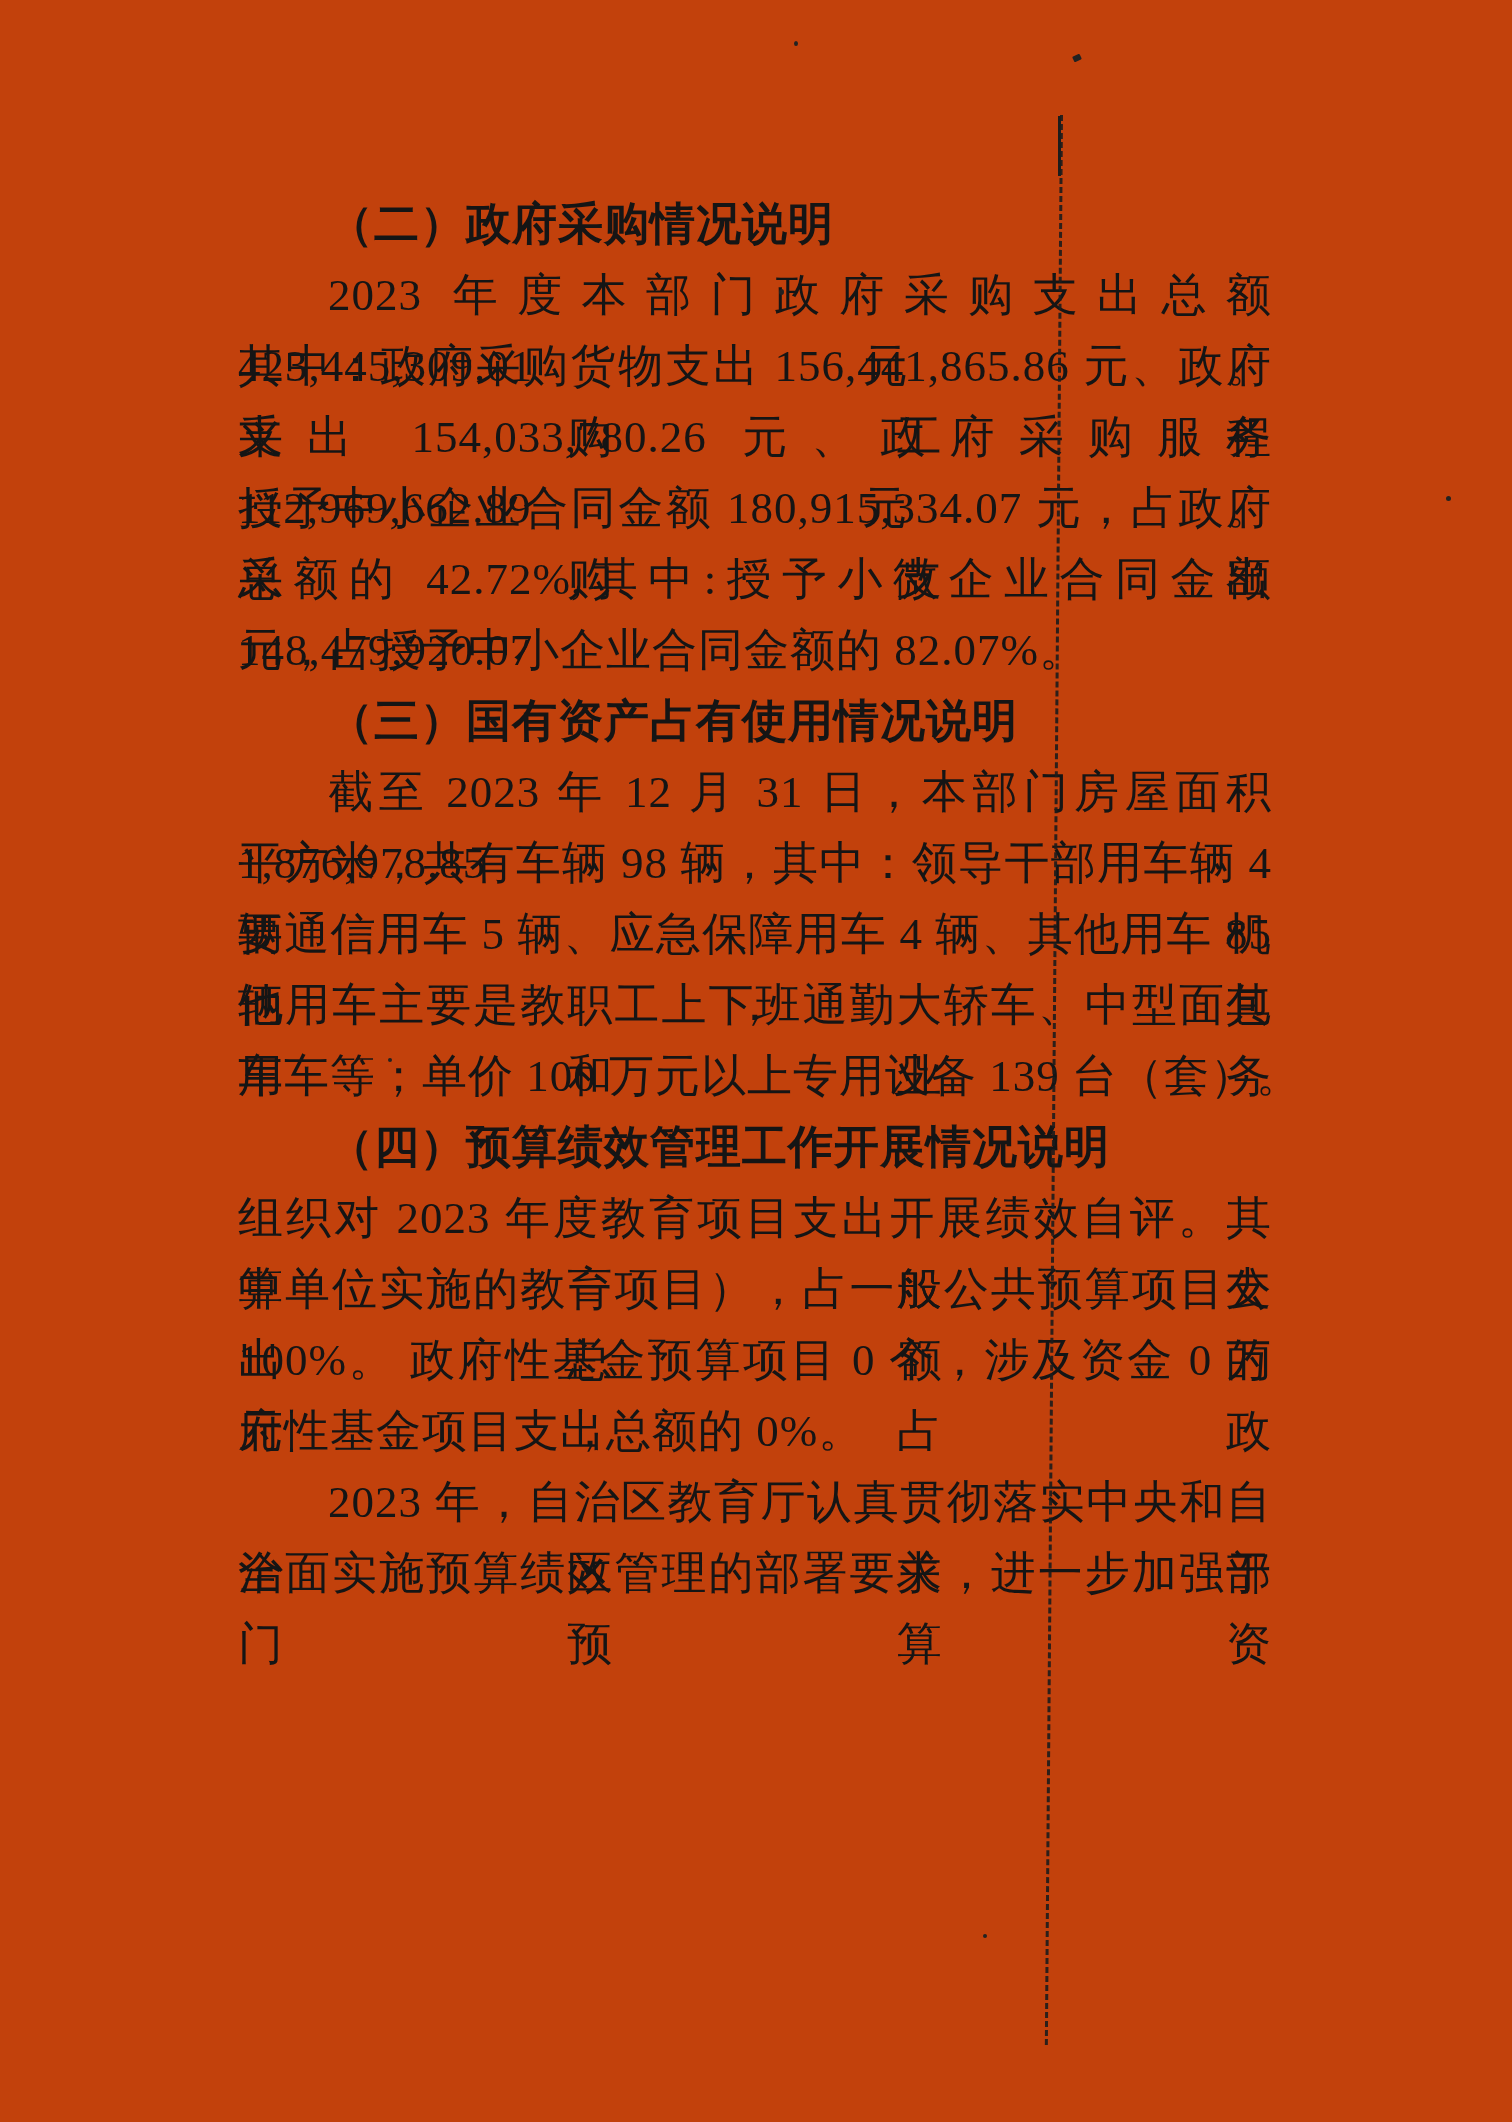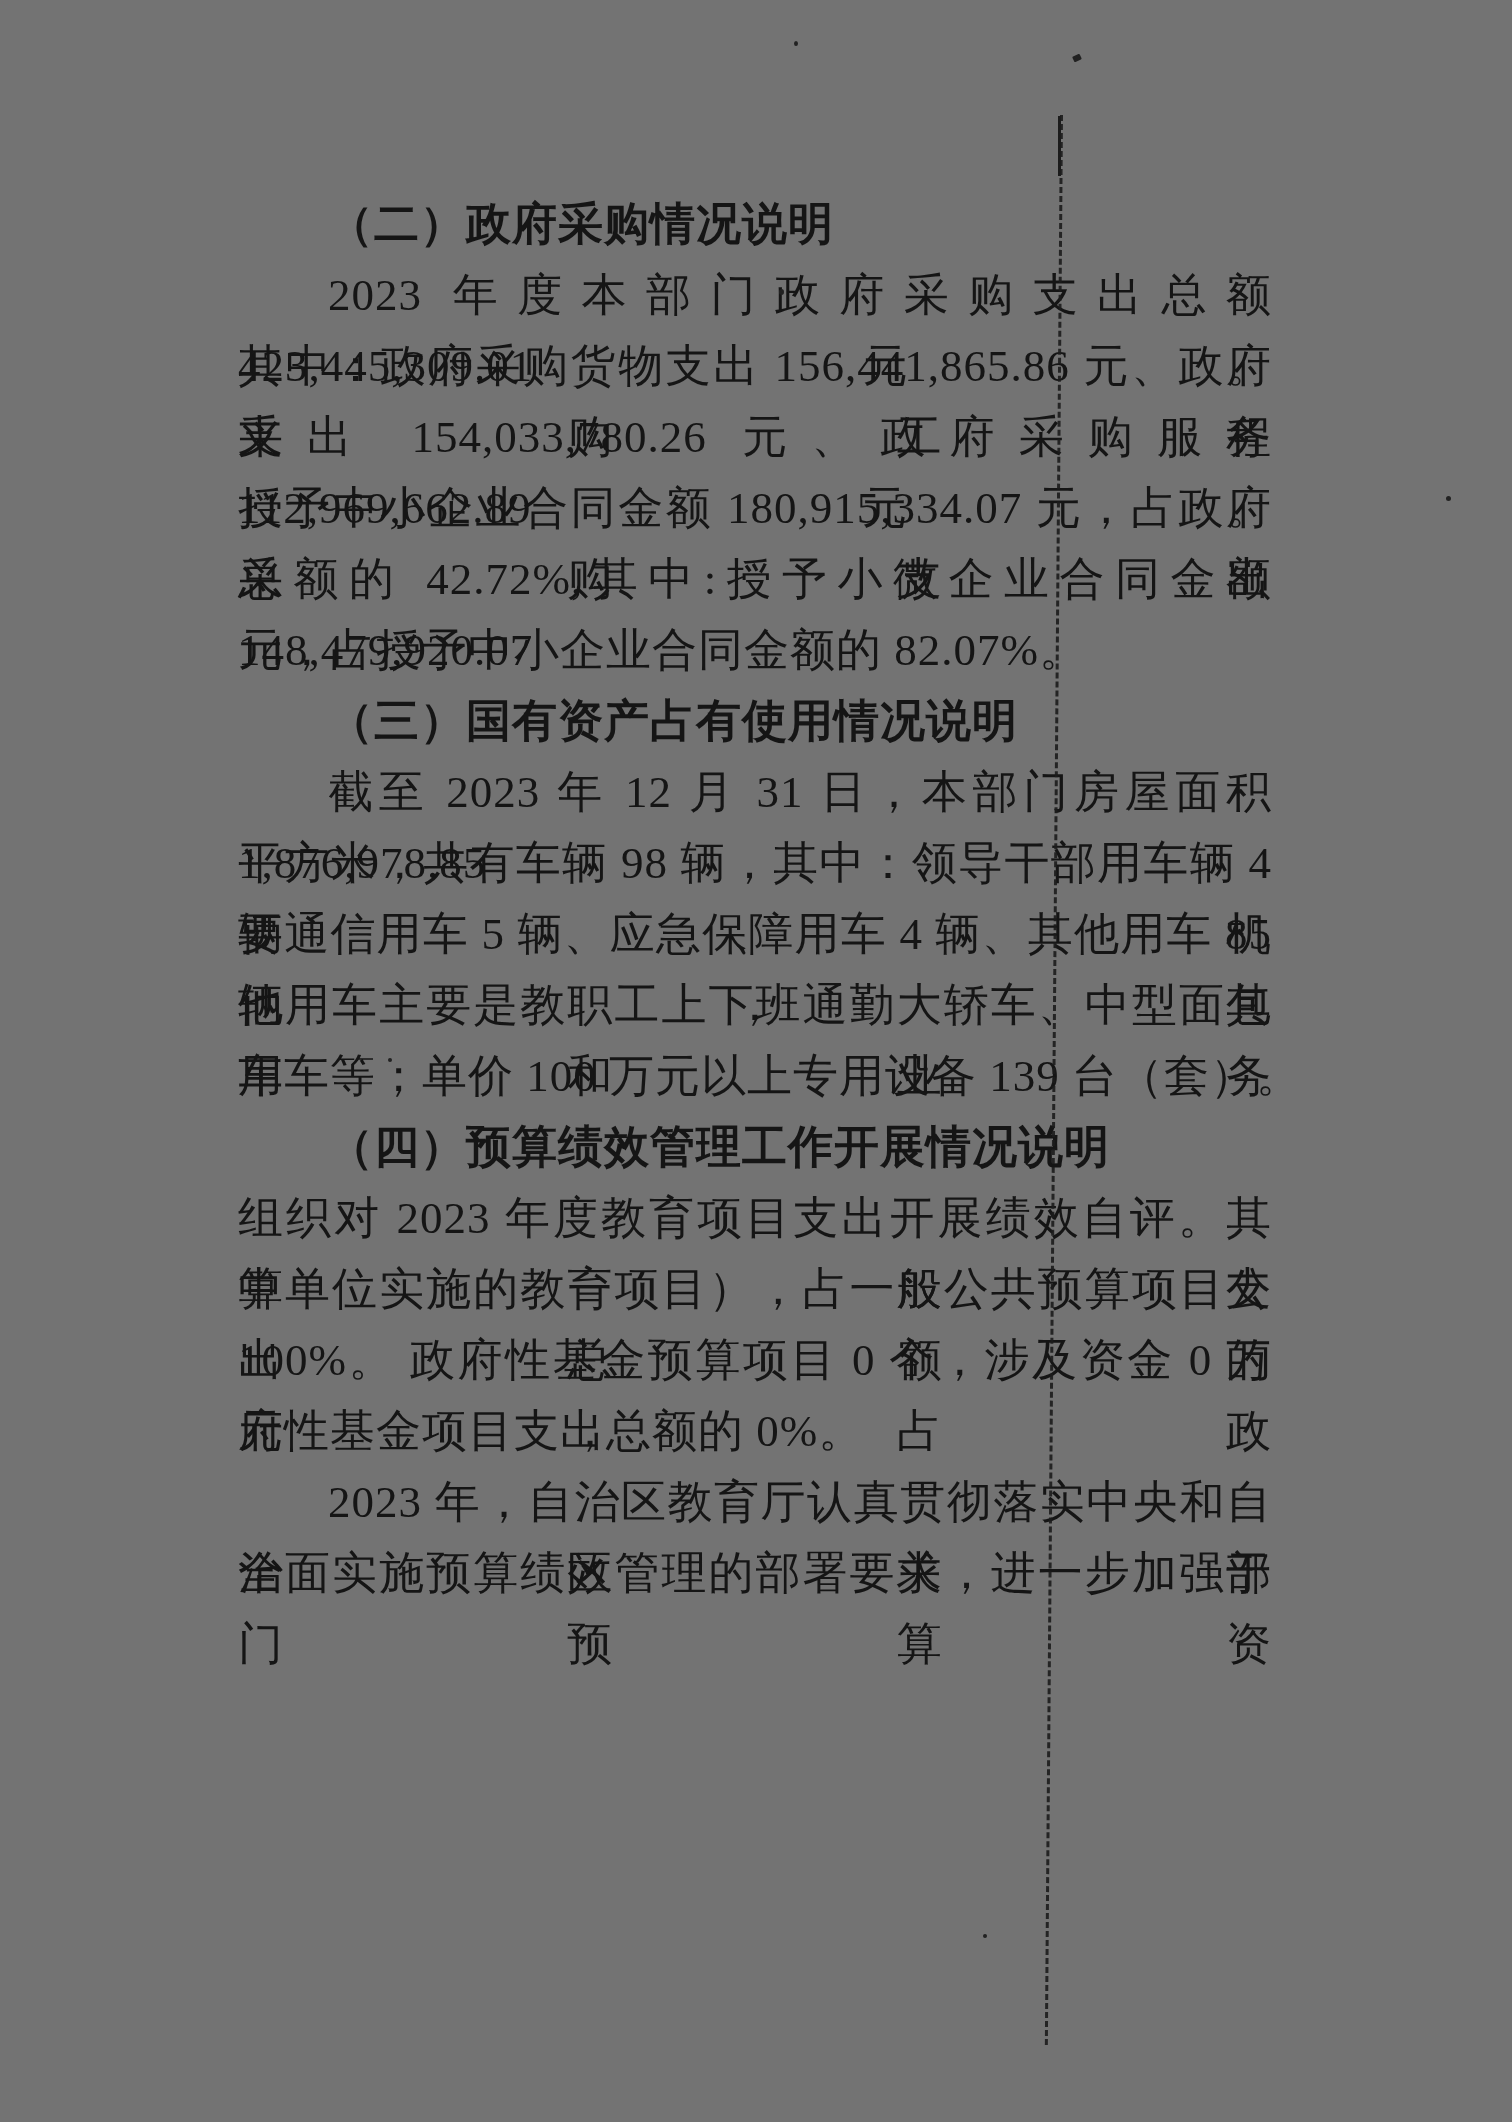--- a/index.html
+++ b/index.html
@@ -4,21 +4,21 @@
 <style>
   html, body {
     margin: 0;
     padding: 0;
     background: #e8e8e8;
   }
   .page {
     position: relative;
     width: 1512px;
     height: 2122px;
-    background: #737373;
+    background: #c2410c;
     overflow: hidden;
     font-family: "Liberation Serif", "DejaVu Serif", serif;
     color: #151515;
   }
   .doc-body {
     position: absolute;
     left: 238px;
     top: 189px;
     width: 1034px;
   }

